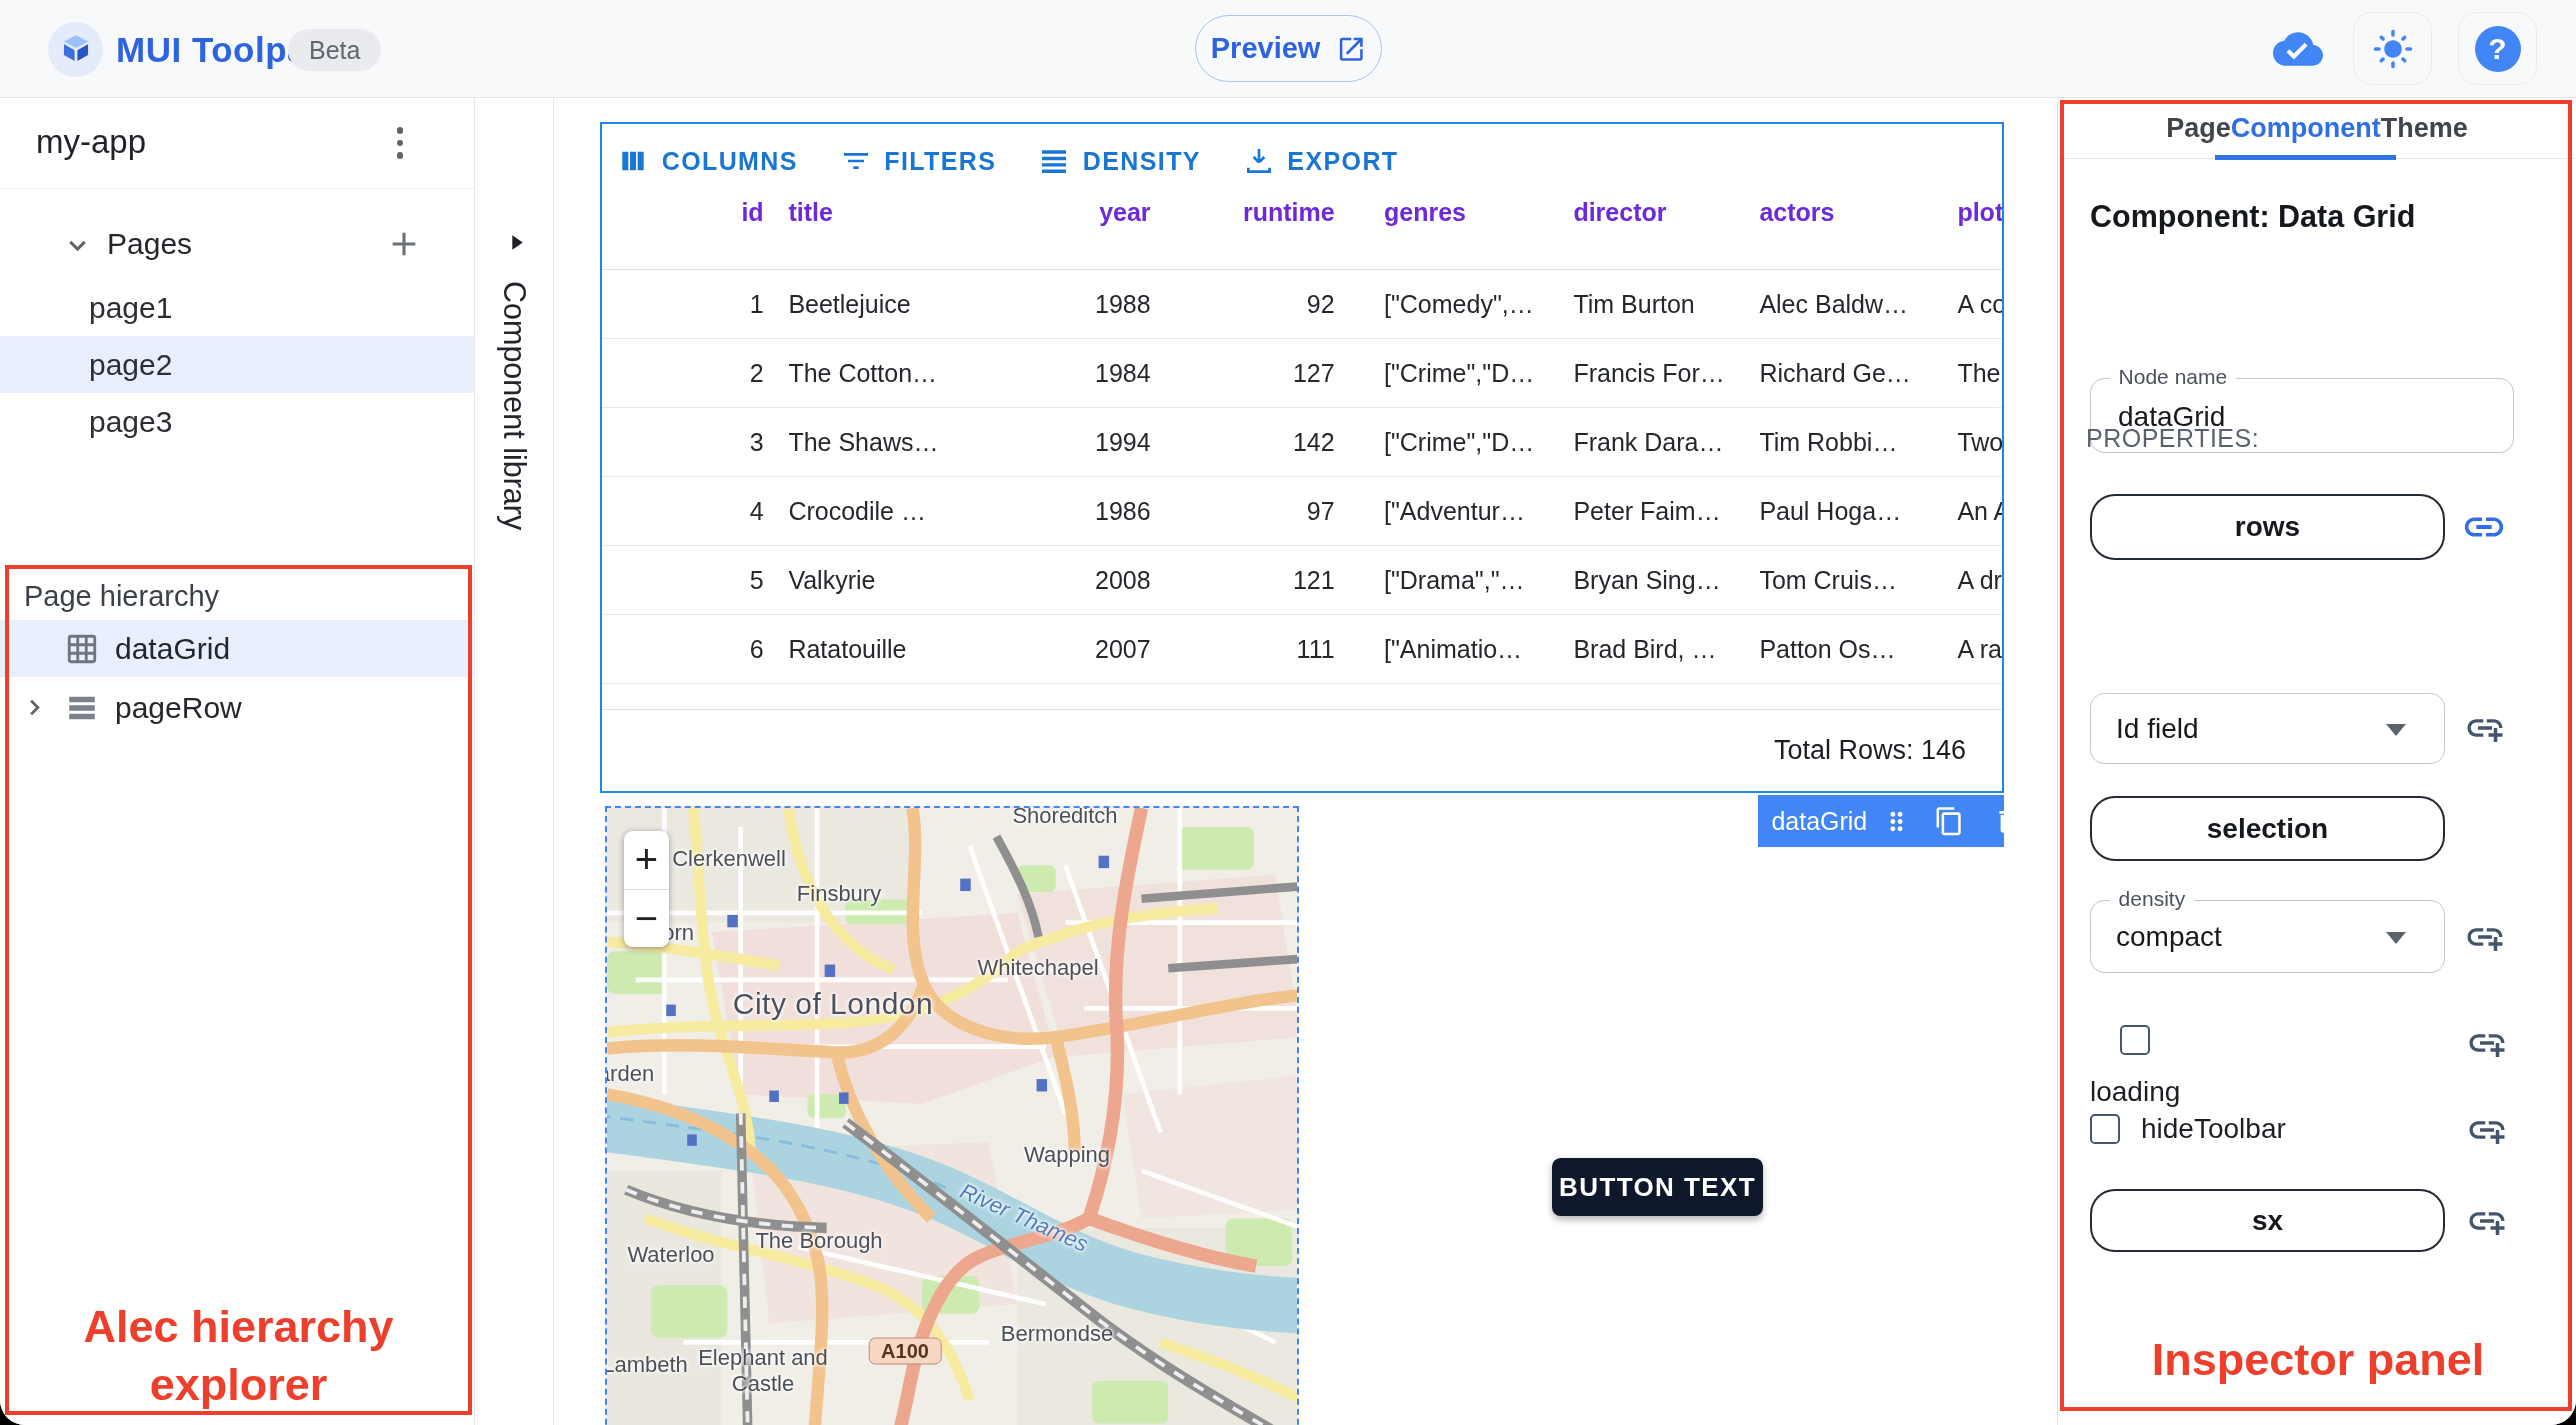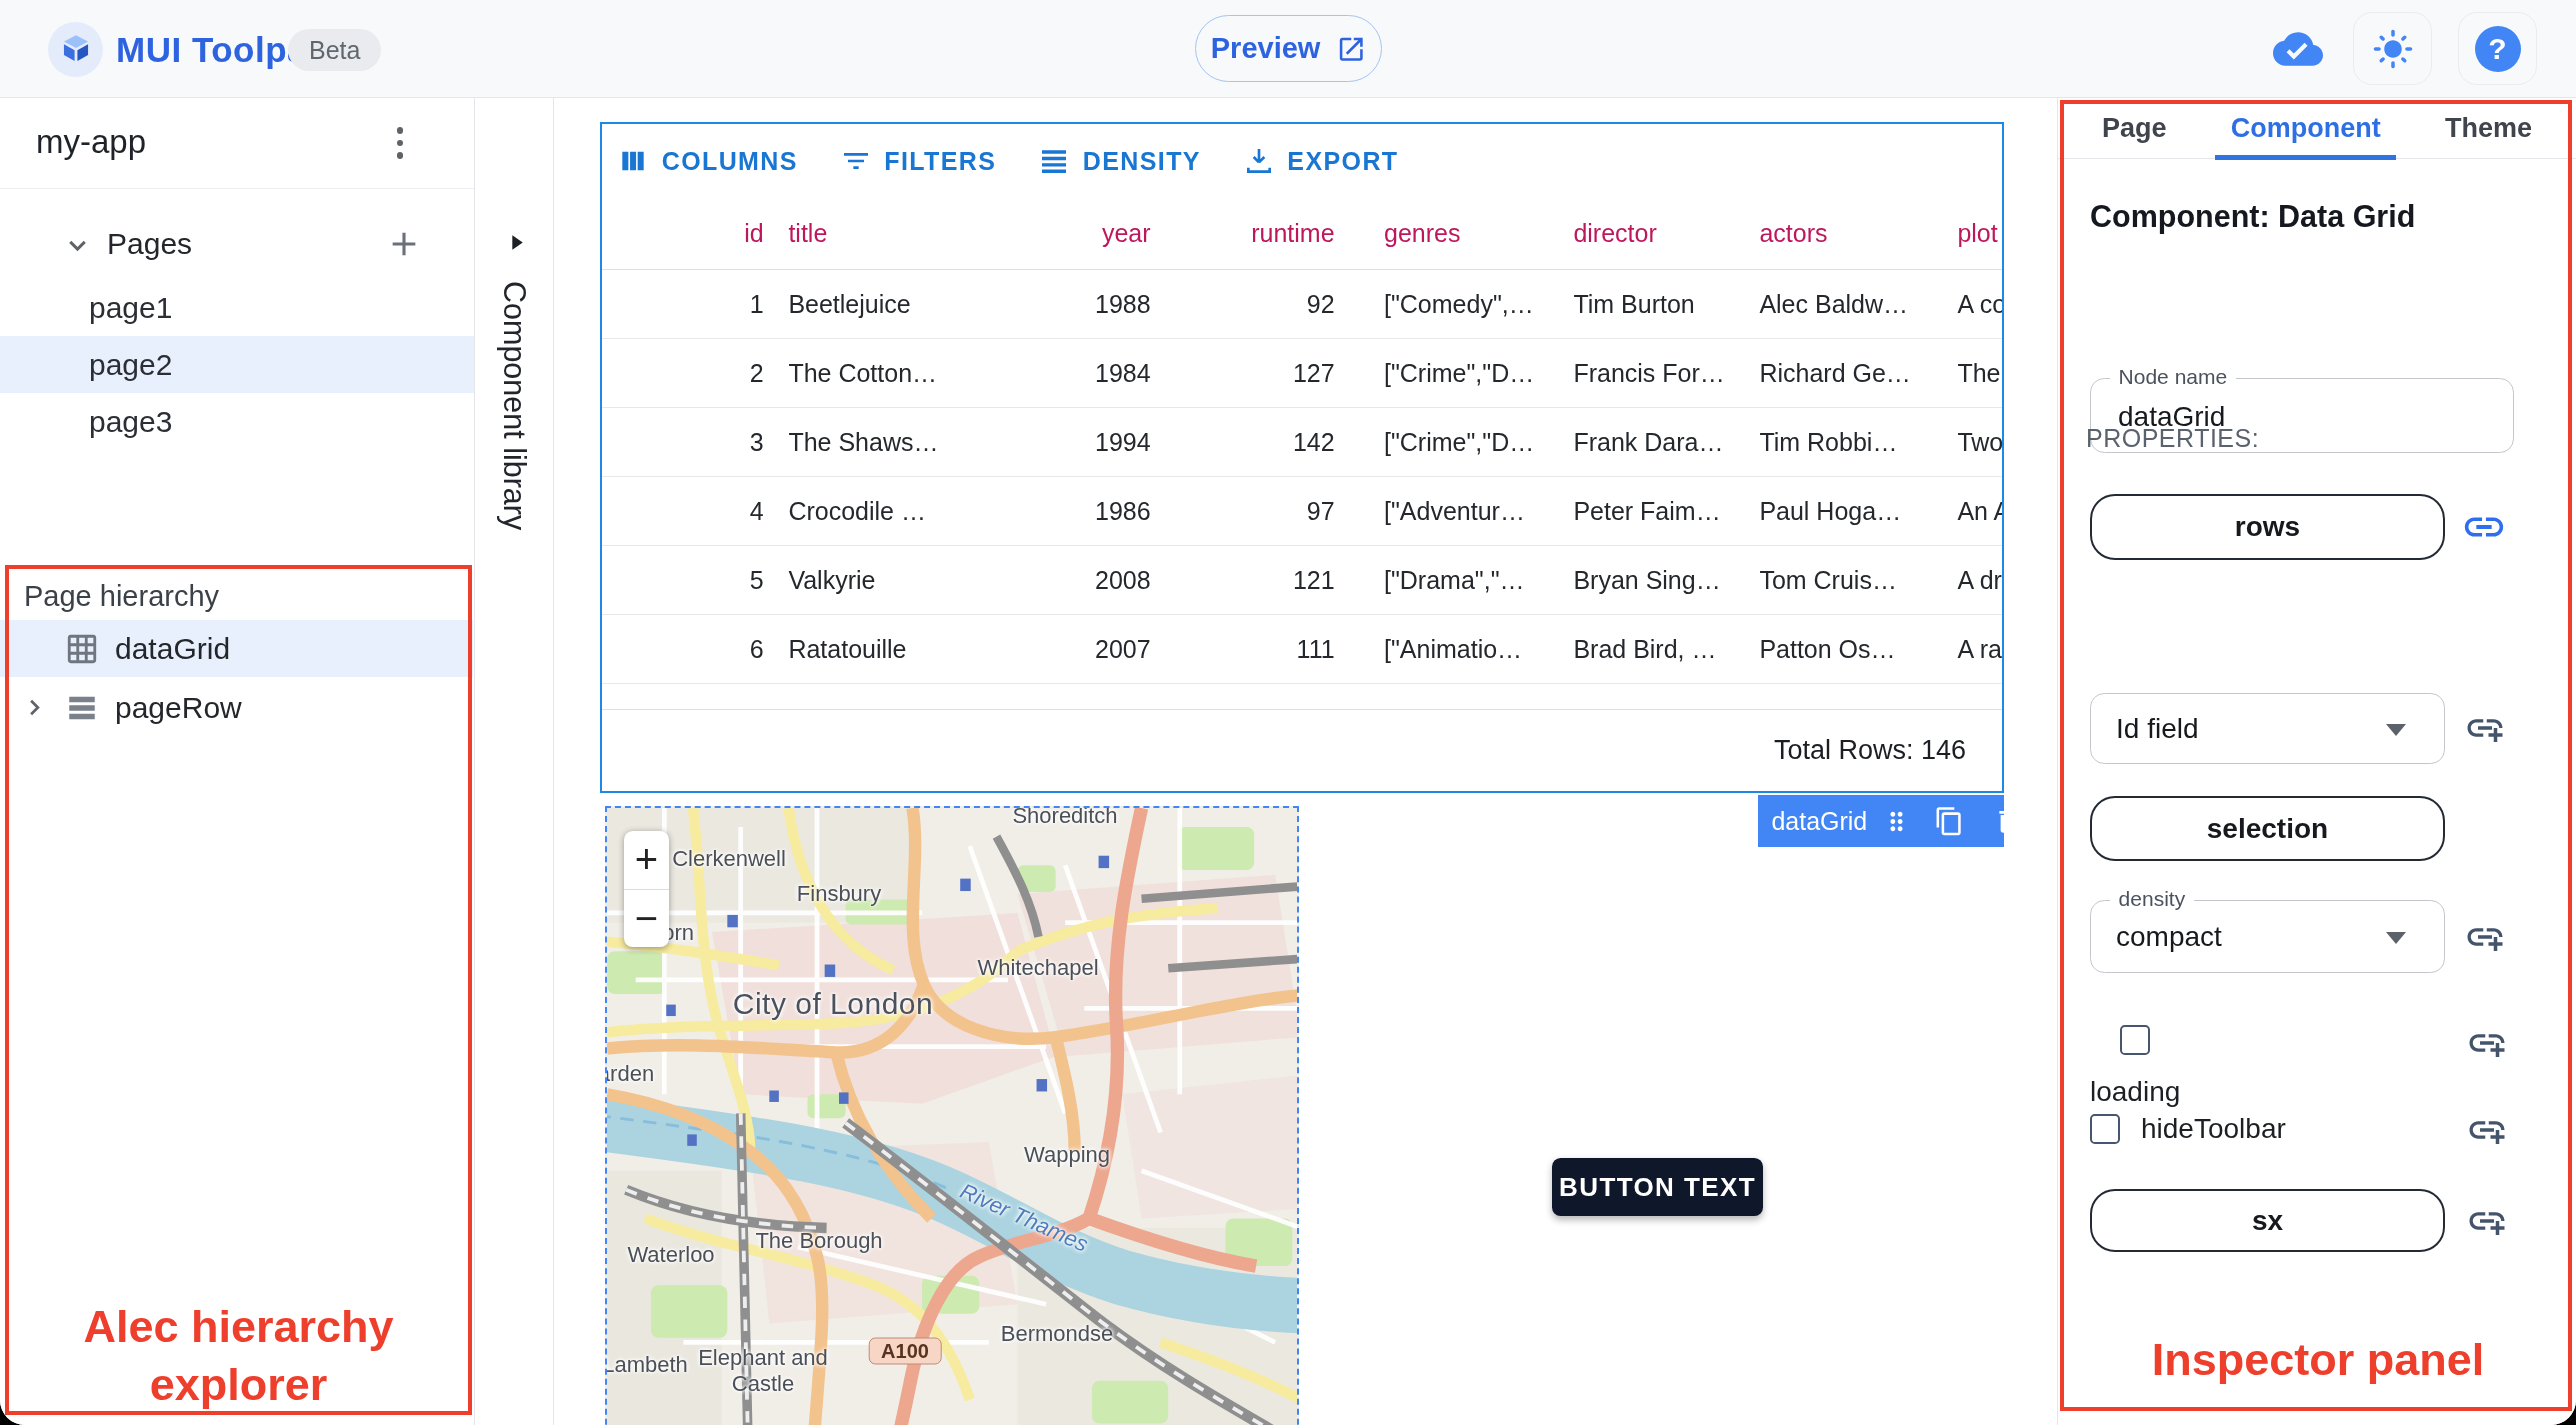--- a/index.html
+++ b/index.html
@@ -34,21 +34,21 @@
   .ph-icon{position:absolute;left:65px;display:flex;}
   .ph-label{position:absolute;left:115px;font-size:30px;color:#23262b;}
   
   .complib{position:absolute;left:475px;top:98px;width:79px;height:1327px;background:#fff;border-right:1.9px solid #e4e6e9;box-sizing:border-box;}
   .complib .arrow{position:absolute;left:29px;top:132px;}
   .complib .vtext{position:absolute;left:50%;transform:translateX(-50%);top:183px;writing-mode:vertical-rl;font-size:30.5px;color:#22262c;white-space:nowrap;}
   
   .datagrid{position:absolute;left:600px;top:122px;width:1404px;height:671px;border:2.9px solid var(--selblue,#1e88e5);background:#fff;box-sizing:border-box;}
   .dg-toolbar{display:flex;align-items:center;height:74px;padding-left:15.3px;gap:42px;}
   .tbtn{display:flex;align-items:center;gap:12.4px;color:var(--muiblue,#1976d2);font-size:25px;font-weight:600;letter-spacing:1.4px;cursor:pointer;}
-  .dg-header{display:flex;align-items:center;height:71px;border-bottom:1.9px solid #e0e0e0;font-weight:400;color:#be185d;font-size:25px;}
+  .dg-header{display:flex;align-items:flex-start;height:71px;border-bottom:1.9px solid #e0e0e0;font-weight:700;color:#6d28d9;font-size:25px;}
   .grow{display:flex;align-items:center;height:68px;border-bottom:1.9px solid #e8e8e8;font-size:25px;color:#24282d;cursor:pointer;}
   .gcell{white-space:nowrap;overflow:hidden;box-sizing:border-box;flex:0 0 auto;}
   .c0{width:173px;text-align:right;padding-right:11.4px;}
   .c1{width:219px;padding-left:13.4px;}
   .c2{width:168px;text-align:right;padding-right:11.4px;}
   .c3{width:184px;text-align:right;padding-right:11.4px;}
   .c4{width:216px;padding-left:38px;}
   .c5{width:186px;padding-left:11.4px;}
   .c6{width:196px;padding-left:11.4px;}
   .c7{flex:1 1 auto;padding-left:13.4px;}
@@ -62,21 +62,21 @@
   .maplbl.big{font-size:30px;color:#4b515c;letter-spacing:0.5px;}
   .maplbl.river{color:#4f7dbb;font-style:italic;transform:translate(-50%,-50%) rotate(24deg);}
   .maplbl.badge{background:#f8d6c6;border:1.9px solid #c08a72;color:#58331f;font-size:20px;font-weight:600;padding:1px 11.4px;border-radius:6.7px;text-shadow:none;}
   .zoomctl{position:absolute;left:17px;top:23px;width:45px;height:116px;background:#fff;border-radius:8.6px;box-shadow:0 1.9px 6.7px rgba(0,0,0,.35);display:flex;flex-direction:column;}
   .zoomctl .zbtn{flex:1;display:flex;align-items:center;justify-content:center;font-size:40px;color:#222;cursor:pointer;}
   .zoomctl .zbtn + .zbtn{border-top:1px solid #ddd;}
   
   .cbutton{position:absolute;left:1552px;top:1158px;width:211px;height:58px;background:#0f172a;border-radius:8.6px;box-shadow:0 3.8px 7.6px rgba(0,0,0,.28);color:#fff;font-size:26px;font-weight:700;letter-spacing:1.4px;display:flex;align-items:center;justify-content:center;cursor:pointer;}
   
   .inspector{position:absolute;left:2057px;top:98px;width:519px;height:1327px;background:#fff;border-left:1.9px solid #e4e6e9;box-sizing:border-box;}
-  .tabsrow{position:relative;height:60px;display:flex;align-items:center;justify-content:space-between;padding:0 44px;border-bottom:1.9px solid #e5e7ea;box-sizing:content-box;}
+  .tabsrow{position:relative;height:60px;display:flex;align-items:center;justify-content:center;padding:0 44px;border-bottom:1.9px solid #e5e7ea;box-sizing:content-box;}
   .tab{position:relative;height:60px;display:flex;align-items:center;font-size:27px;font-weight:600;color:#40454d;cursor:pointer;}
   .tab.active{color:#2f6fe4;}
   .tab.active::after{content:"";position:absolute;left:-15.3px;right:-15.3px;bottom:-1.9px;height:4.8px;background:#3273e2;}
   .insp-heading{position:absolute;left:32px;top:101px;font-size:30.5px;font-weight:600;color:#15191f;}
   .field{position:absolute;left:32px;width:424px;border:1.9px solid #c3c7cd;border-radius:14.3px;box-sizing:border-box;background:#fff;}
   .field .flabel{position:absolute;left:19px;top:-14.3px;background:#fff;padding:0 8.6px;font-size:21px;color:#4a525e;}
   .field .fvalue{position:absolute;left:25px;top:0;bottom:0;display:flex;align-items:center;font-size:28px;color:#16191d;}
   .field input{position:absolute;left:25px;top:0;width:363px;height:100%;border:0;outline:0;font-size:28px;color:#16191d;font-family:inherit;background:transparent;}
   .caret{position:absolute;right:38px;top:50%;margin-top:-4.8px;width:0;height:0;border-left:10.5px solid transparent;border-right:10.5px solid transparent;border-top:12.4px solid #5c6269;}
   .propslabel{position:absolute;left:28px;top:326px;font-size:25px;color:#5a626d;letter-spacing:0.5px;}

